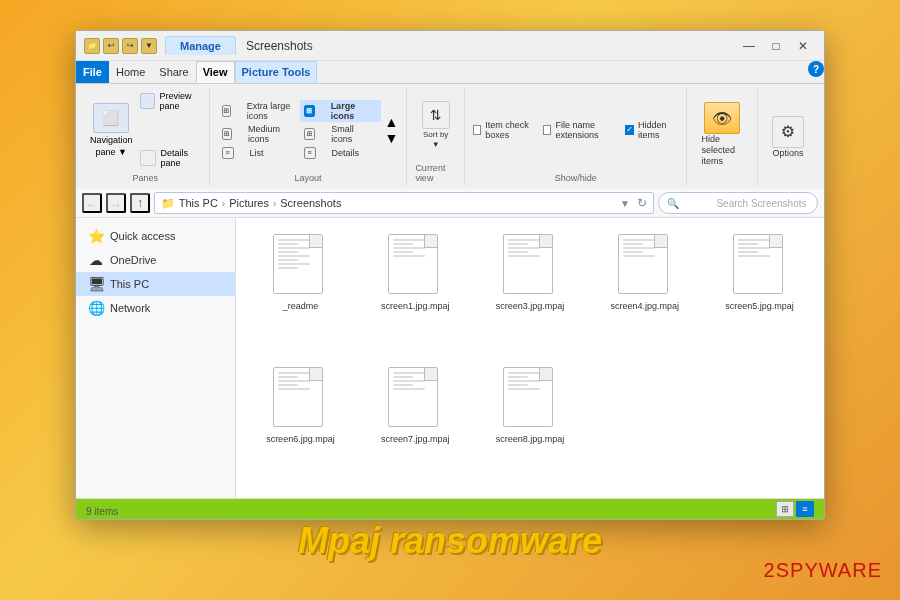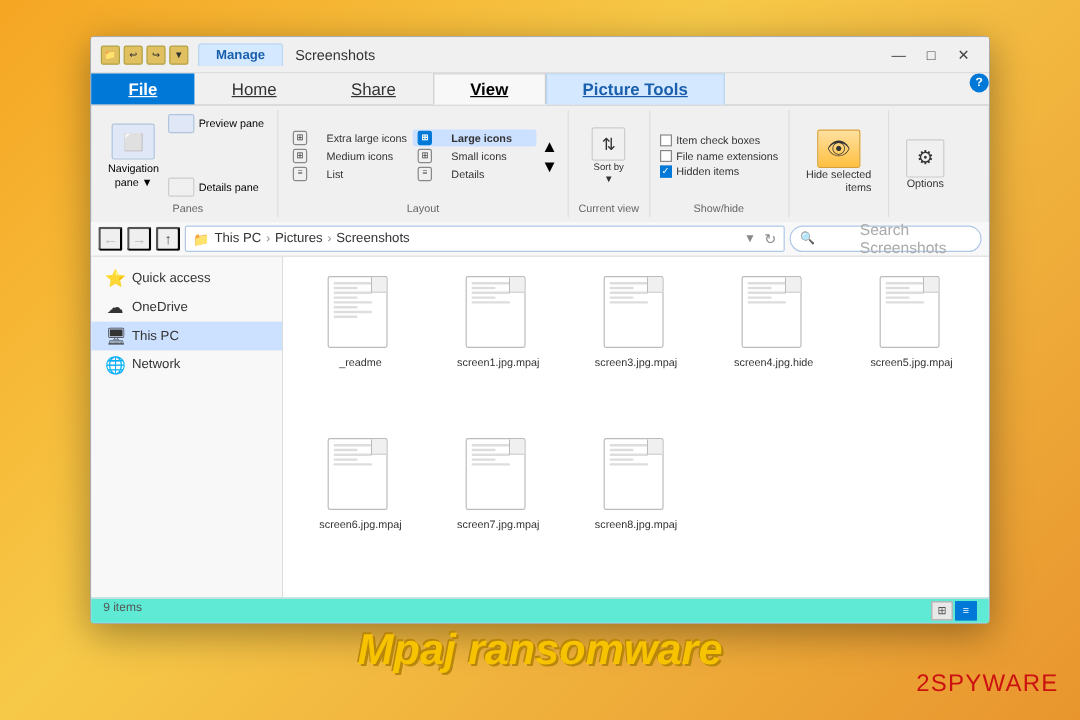--- a/index.html
+++ b/index.html
@@ -106,26 +106,25 @@
       align-items: center;
       justify-content: center;
       color: #444;
     }
     .ribbon-tabs {
       display: flex;
       background: #f0f0f0;
       border-bottom: 1px solid #ccc;
     }
     .ribbon-tab {
-      padding: 4px 30px;
-      font-size: 14px;
+      padding: 4px 6px;
+      font-size: 11px;
       color: #333;
       cursor: pointer;
       border: 1px solid transparent;
-      text-decoration: underline;
     }
     .ribbon-tab.active {
       background: #f8f8f8;
       border-color: #ccc;
       border-bottom-color: #f8f8f8;
       color: #000;
       font-weight: 600;
     }
     .ribbon-tab.file {
       background: #0078d7;
@@ -191,23 +190,24 @@
       border: 1px solid #888;
       border-radius: 2px;
       display: flex;
       align-items: center;
       justify-content: center;
       font-size: 7px;
     }
     
     .showhide-group {
       display: flex;
-      flex-direction: column;
+      flex-direction: row;
       gap: 3px;
       font-size: 9px;
+      align-items: center;
     }
     .showhide-item {
       display: flex;
       align-items: center;
       gap: 4px;
       color: #333;
     }
     .cb {
       width: 10px; height: 10px;
       border: 1px solid #888;
@@ -392,23 +392,23 @@
       margin-top: 3px;
       word-break: break-all;
       max-width: 80px;
     }
     .status-bar {
       border-top: 1px solid #ddd;
       padding: 2px 10px;
       font-size: 10px;
       color: #555;
       display: flex;
-      align-items: flex-start;
+      align-items: flex-end;
       justify-content: space-between;
-      background: #5eead4;
+      background: #84cc16;
     }
     .view-toggle {
       display: flex;
       gap: 2px;
     }
     .view-toggle-btn {
       width: 18px; height: 16px;
       border: 1px solid #aaa;
       background: #e8e8e8;
       display: flex;
@@ -568,21 +568,21 @@
           </label>
         </div>
       </div>
       <span class="ribbon-section-label">Show/hide</span>
     </div>
 
     <div class="ribbon-section">
       <div class="ribbon-section-content">
         <div class="hide-selected-btn">
           <div class="hide-selected-icon">👁</div>
-          <span style="text-align:right;line-height:1.2;">Hide selected<br>items</span>
+          <span style="text-align:left;line-height:1.2;">Hide selected<br>items</span>
         </div>
       </div>
       <span class="ribbon-section-label"></span>
     </div>
 
     <div class="ribbon-section">
       <div class="ribbon-section-content">
         <div class="options-btn">
           <div class="options-icon">⚙</div>
           <span>Options</span>
@@ -601,21 +601,21 @@
       <span class="address-sep">›</span>
       <span>Pictures</span>
       <span class="address-sep">›</span>
       <span>Screenshots</span>
       <span style="flex:1"></span>
       <span style="font-size:10px;color:#888;">▼</span>
       <span style="font-size:12px;color:#888;margin-left:3px;">↻</span>
     </div>
     <div class="search-bar">
       <span style="color:#999;">🔍</span>
-      <span style="font-size:13px;color:#aaa;padding-left:33px;">Search Screenshots</span>
+      <span style="font-size:10px;color:#aaa;padding-left:33px;">Search Screenshots</span>
     </div>
   </div>
 
   <div class="main-area">
 
     <div class="sidebar">
       <div class="sidebar-item">
         <span class="sidebar-icon">⭐</span>
         <span>Quick access</span>
       </div>
@@ -682,21 +682,21 @@
         <div class="file-item">
           <div class="file-icon">
             <div class="file-page">
               <div class="file-line"></div>
               <div class="file-line short"></div>
               <div class="file-line"></div>
               <div class="file-line short"></div>
               <div class="file-line"></div>
             </div>
           </div>
-          <span class="file-name">screen4.jpg.hide</span>
+          <span class="file-name">screen4.jpg.mpaj</span>
         </div>
 
         <div class="file-item">
           <div class="file-icon">
             <div class="file-page">
               <div class="file-line"></div>
               <div class="file-line short"></div>
               <div class="file-line"></div>
               <div class="file-line short"></div>
               <div class="file-line"></div>

